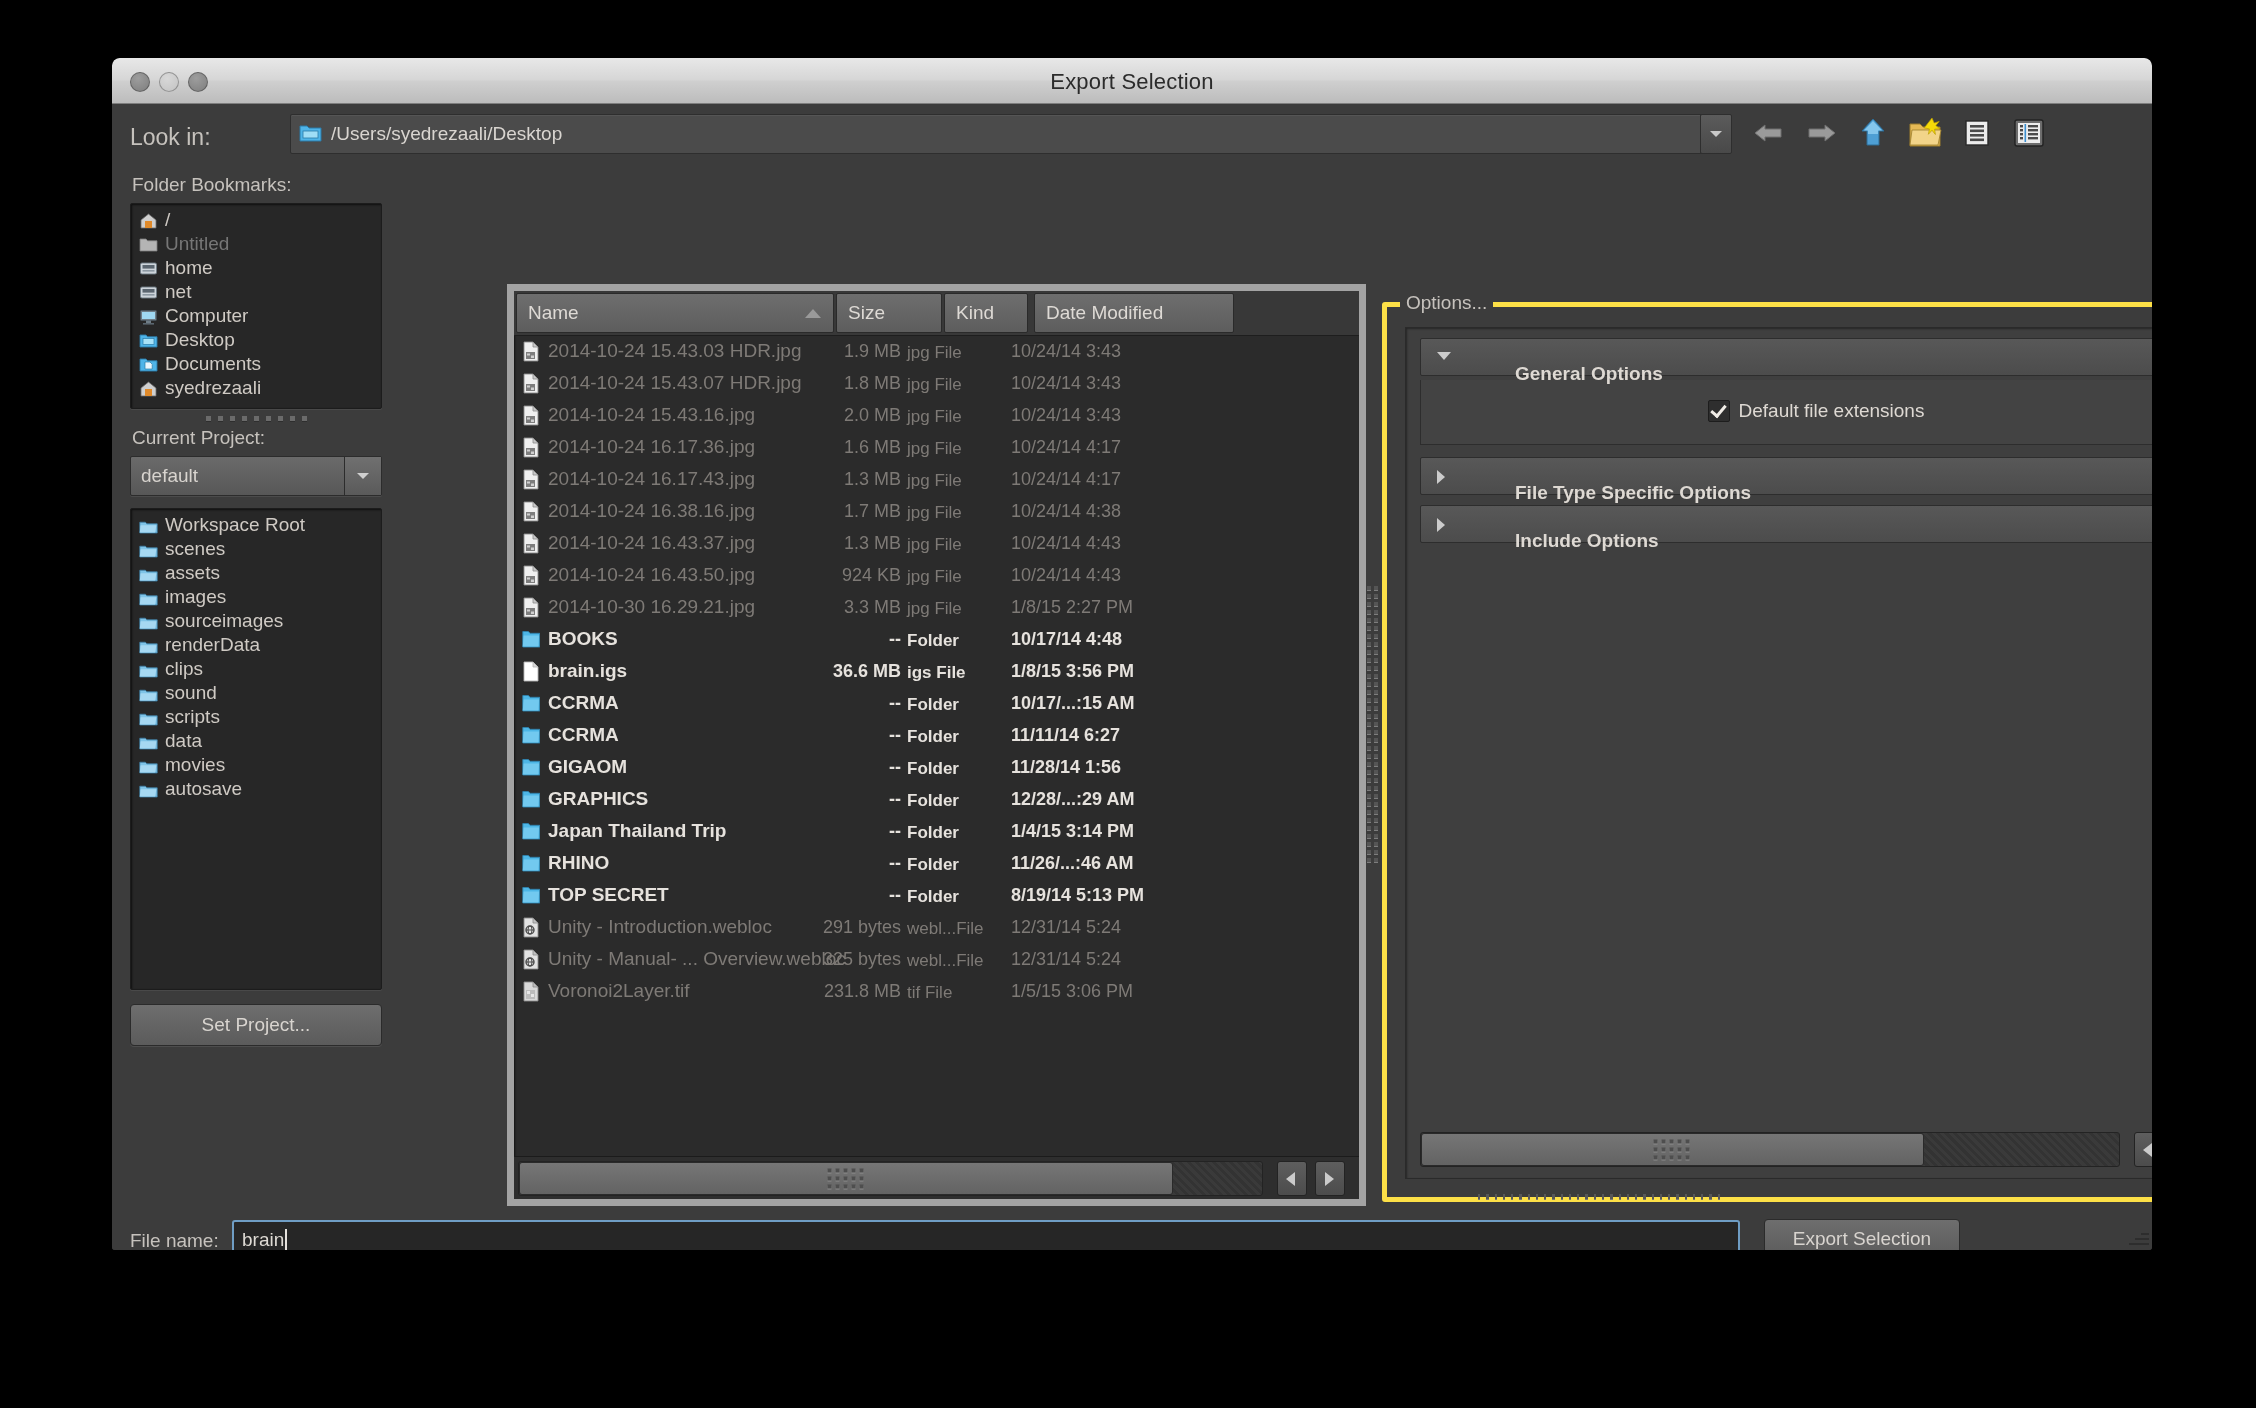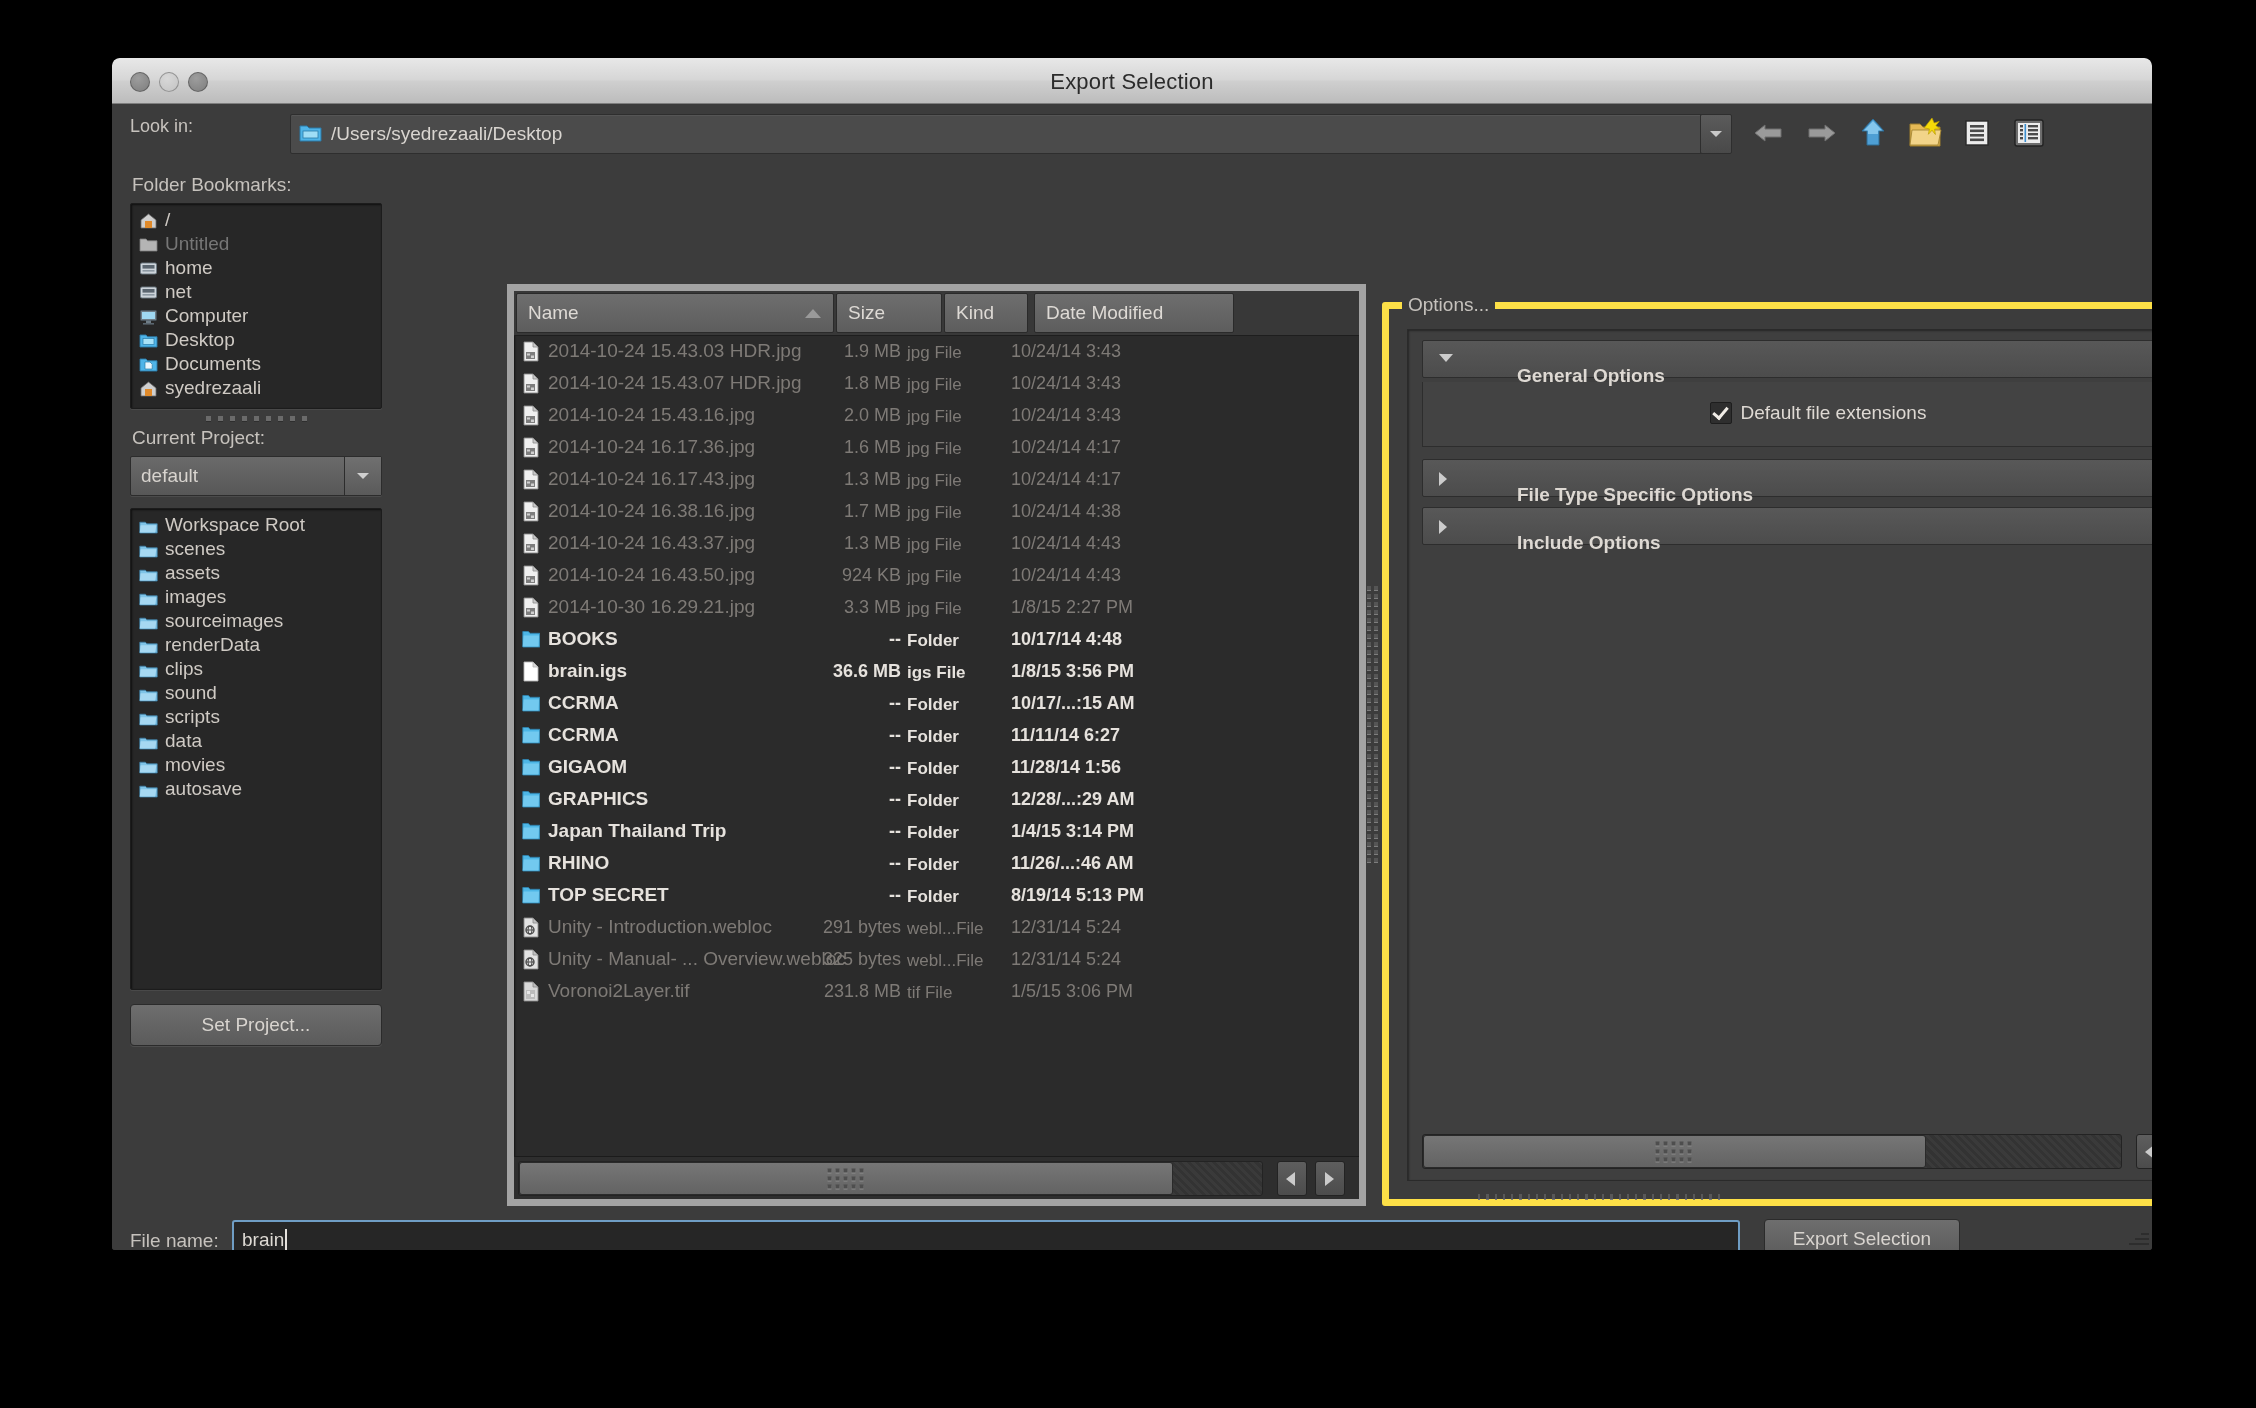--- a/index.html
+++ b/index.html
@@ -63,22 +63,22 @@
   
   #lookin-row {
     position: absolute;
     left: 0; top: 0;
     width: 100%;
     height: 62px;
   }
   #lookin-label {
     position: absolute;
     left: 18px;
-    top: 12px;
-    font-size: 18px;
+    top: 20px;
+    font-size: 23px;
     color: #c6c2bd;
   }
   #lookin-field {
     position: absolute;
     left: 178px;
     top: 10px;
     width: 1410px;
     height: 38px;
     background: #4b4b4b;
     border: 1px solid #2e2e2e;
@@ -393,21 +393,21 @@
   }
   #vsplitter i { display:block; width:4px; height:4px; background:#555; box-shadow:0 1px 0 #7d7d7d; }
 
   
   #options-group {
     position: absolute;
     left: 1270px;
     top: 198px;
     width: 858px;
     height: 890px;
-    border: 7px solid #fde047;
+    border: 5px solid #fde047;
     border-radius: 3px;
   }
   #options-legend {
     position: absolute;
     left: 13px;
     top: -15px;
     padding: 0 6px;
     background: #3c3c3c;
     font-size: 19px;
     color: #c6c2bd;

